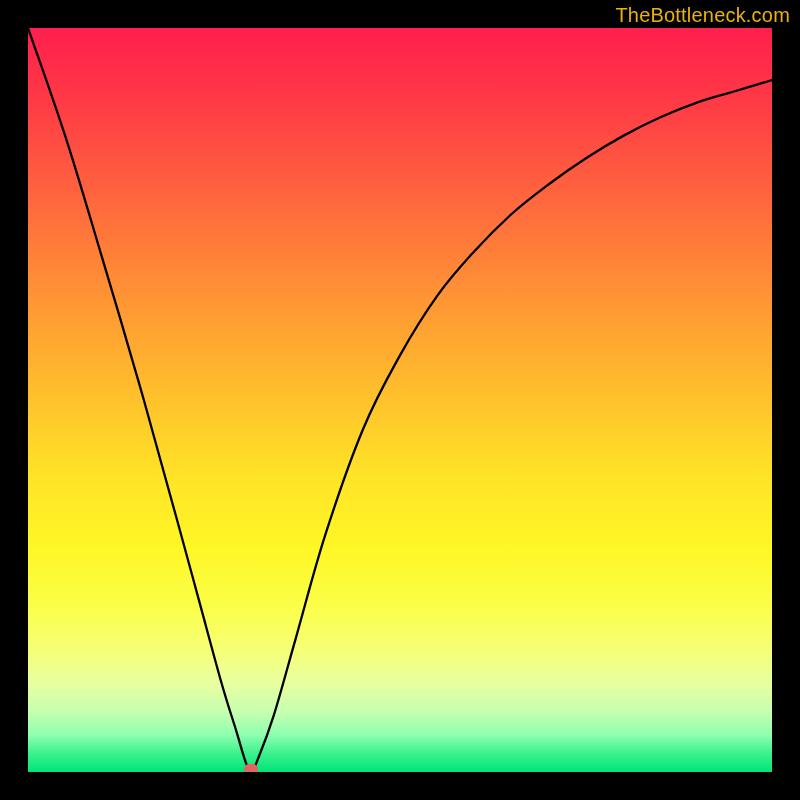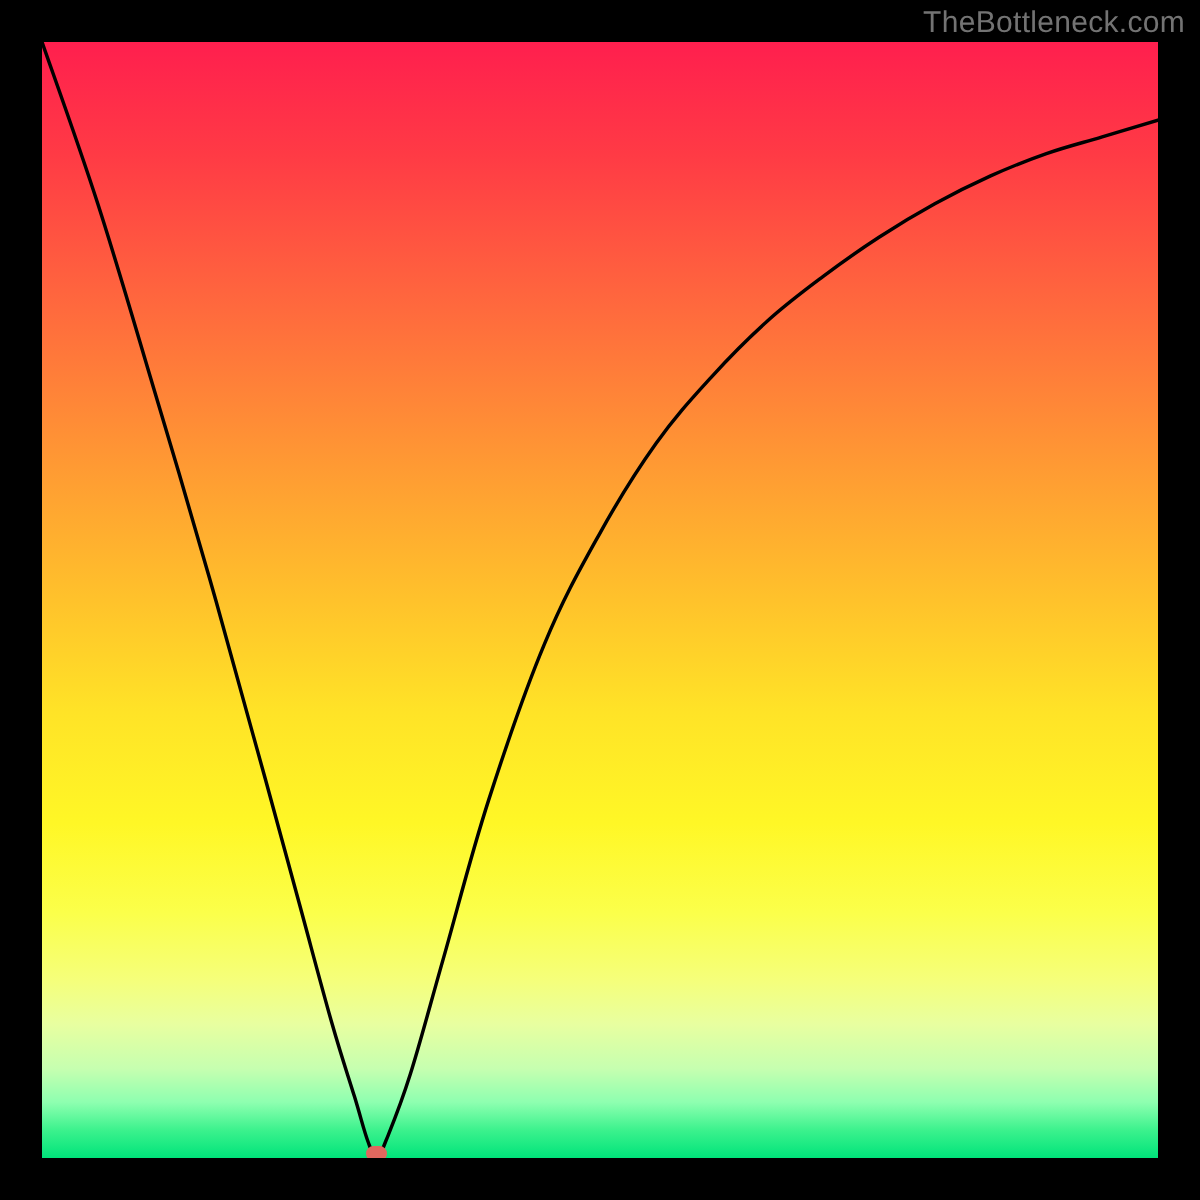--- a/index.html
+++ b/index.html
@@ -44,21 +44,21 @@
   .plot svg {
     position: absolute;
     inset: 0;
     width: 100%;
     height: 100%;
   }
   .attribution {
     position: absolute;
     top: 4px;
     right: 10px;
-    color: #737373;
+    color: #eab308;
     font-size: 20px;
     font-weight: 400;
     letter-spacing: 0.2px;
     user-select: none;
   }
   .marker {
     position: absolute;
     width: 14px;
     height: 10px;
     border-radius: 5px;

